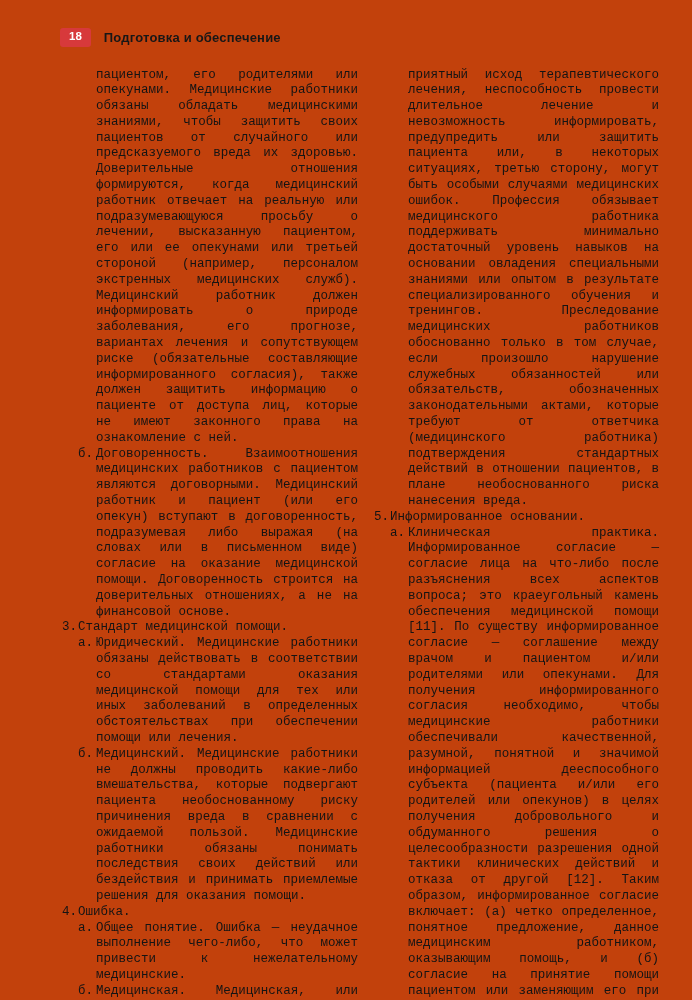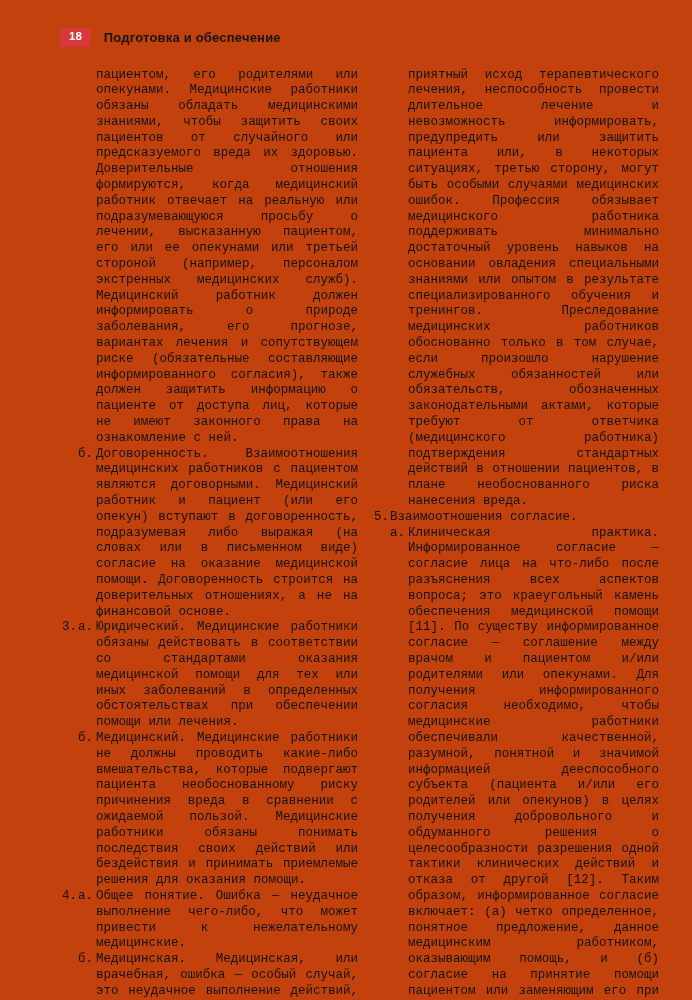--- a/index.html
+++ b/index.html
@@ -61,38 +61,40 @@
       <div class="li top2">
         <span class="marker2">б.</span>
         <div class="li-body">
           <p>Договоренность. Взаимоотношения медицинских работников с пациентом являются договорными. Медицинский работник и пациент (или его опекун) вступают в договоренность, подразумевая либо выражая (на словах или в письменном виде) согласие на оказание медицинской помощи. Договоренность строится на доверительных отношениях, а не на финансовой основе.</p>
         </div>
       </div>
 
       <div class="li">
         <span class="marker1">3.</span>
         <div class="li-body">
+          <p>Стандарт медицинской помощи.</p>
           <div class="li">
             <span class="marker2">а.</span>
             <div class="li-body">
               <p>Юридический. Медицинские работники обязаны действовать в соответствии со стандартами оказания медицинской помощи для тех или иных заболеваний в определенных обстоятельствах при обеспечении помощи или лечения.</p>
             </div>
           </div>
           <div class="li">
             <span class="marker2">б.</span>
             <div class="li-body">
               <p>Медицинский. Медицинские работники не должны проводить какие-либо вмешательства, которые подвергают пациента необоснованному риску причинения вреда в сравнении с ожидаемой пользой. Медицинские работники обязаны понимать последствия своих действий или бездействия и принимать приемлемые решения для оказания помощи.</p>
             </div>
           </div>
         </div>
       </div>
 
       <div class="li">
         <span class="marker1">4.</span>
         <div class="li-body">
+          <p>Ошибка.</p>
           <div class="li">
             <span class="marker2">а.</span>
             <div class="li-body">
               <p>Общее понятие. Ошибка — неудачное выполнение чего-либо, что может привести к нежелательному медицинские.</p>
             </div>
           </div>
           <div class="li">
             <span class="marker2">б.</span>
             <div class="li-body">
               <p>Медицинская. Медицинская, или врачебная, ошибка — особый случай, это неудачное выполнение действий, которые могут привести к нежелательному результату при оказании медицинской помощи. Неверно поставленный диагноз заболевания, требовавшего оперативного лечения, неблаго-</p>
@@ -103,21 +105,21 @@
 
     </div>
 
     <div class="col col-right">
 
       <p class="cont">приятный исход терапевтического лечения, неспособность провести длительное лечение и невозможность информировать, предупредить или защитить пациента или, в некоторых ситуациях, третью сторону, могут быть особыми случаями медицинских ошибок. Профессия обязывает медицинского работника поддерживать минимально достаточный уровень навыков на основании овладения специальными знаниями или опытом в результате специализированного обучения и тренингов. Преследование медицинских работников обоснованно только в том случае, если произошло нарушение служебных обязанностей или обязательств, обозначенных законодательными актами, которые требуют от ответчика (медицинского работника) подтверждения стандартных действий в отношении пациентов, в плане необоснованного риска нанесения вреда.</p>
 
       <div class="li">
         <span class="marker1">5.</span>
         <div class="li-body">
-          <p>Взаимоотношения согласие.</p>
+          <p>Информированное основании.</p>
           <div class="li">
             <span class="marker2">а.</span>
             <div class="li-body">
               <p>Клиническая практика. Информированное согласие — согласие лица на что-либо после разъяснения всех аспектов вопроса; это краеугольный камень обеспечения медицинской помощи [11]. По существу информированное согласие — соглашение между врачом и пациентом и/или родителями или опекунами. Для получения информированного согласия необходимо, чтобы медицинские работники обеспечивали качественной, разумной, понятной и значимой информацией дееспособного субъекта (пациента и/или его родителей или опекунов) в целях получения добровольного и обдуманного решения о целесообразности разрешения одной тактики клинических действий и отказа от другой [12]. Таким образом, информированное согласие включает: (а) четко определенное, понятное предложение, данное медицинским работником, оказывающим помощь, и (б) согласие на принятие помощи пациентом или заменяющим его при принятии решения лицом; также пациенту или его представителю: (а) предлагается заплатить за помощь или, по крайней мере, он должен знать, что медицинские услуги имеют цену, а (б) медицинский работник принимает плату или признание ее стоимости [13]. Цель информированного согласия — предупреждение нереальных ожиданий вследствие осведомления всех сторон о возможной неэффективности предполагаемого лечебного плана.</p>
             </div>
           </div>
         </div>
       </div>
 
     </div>

